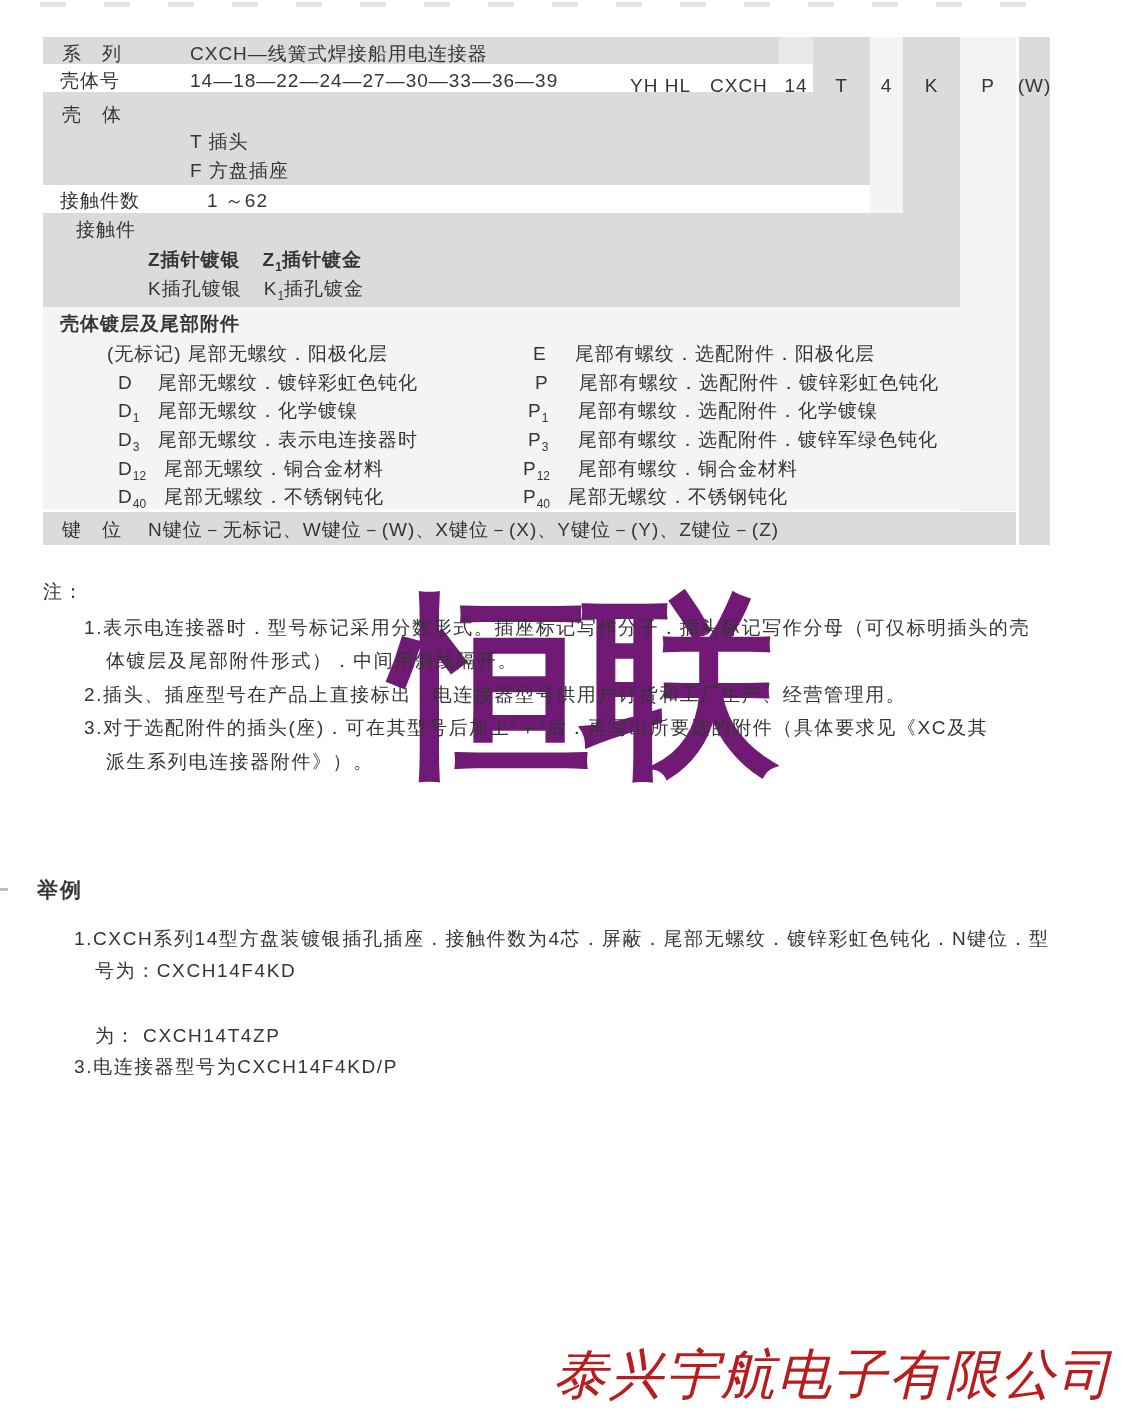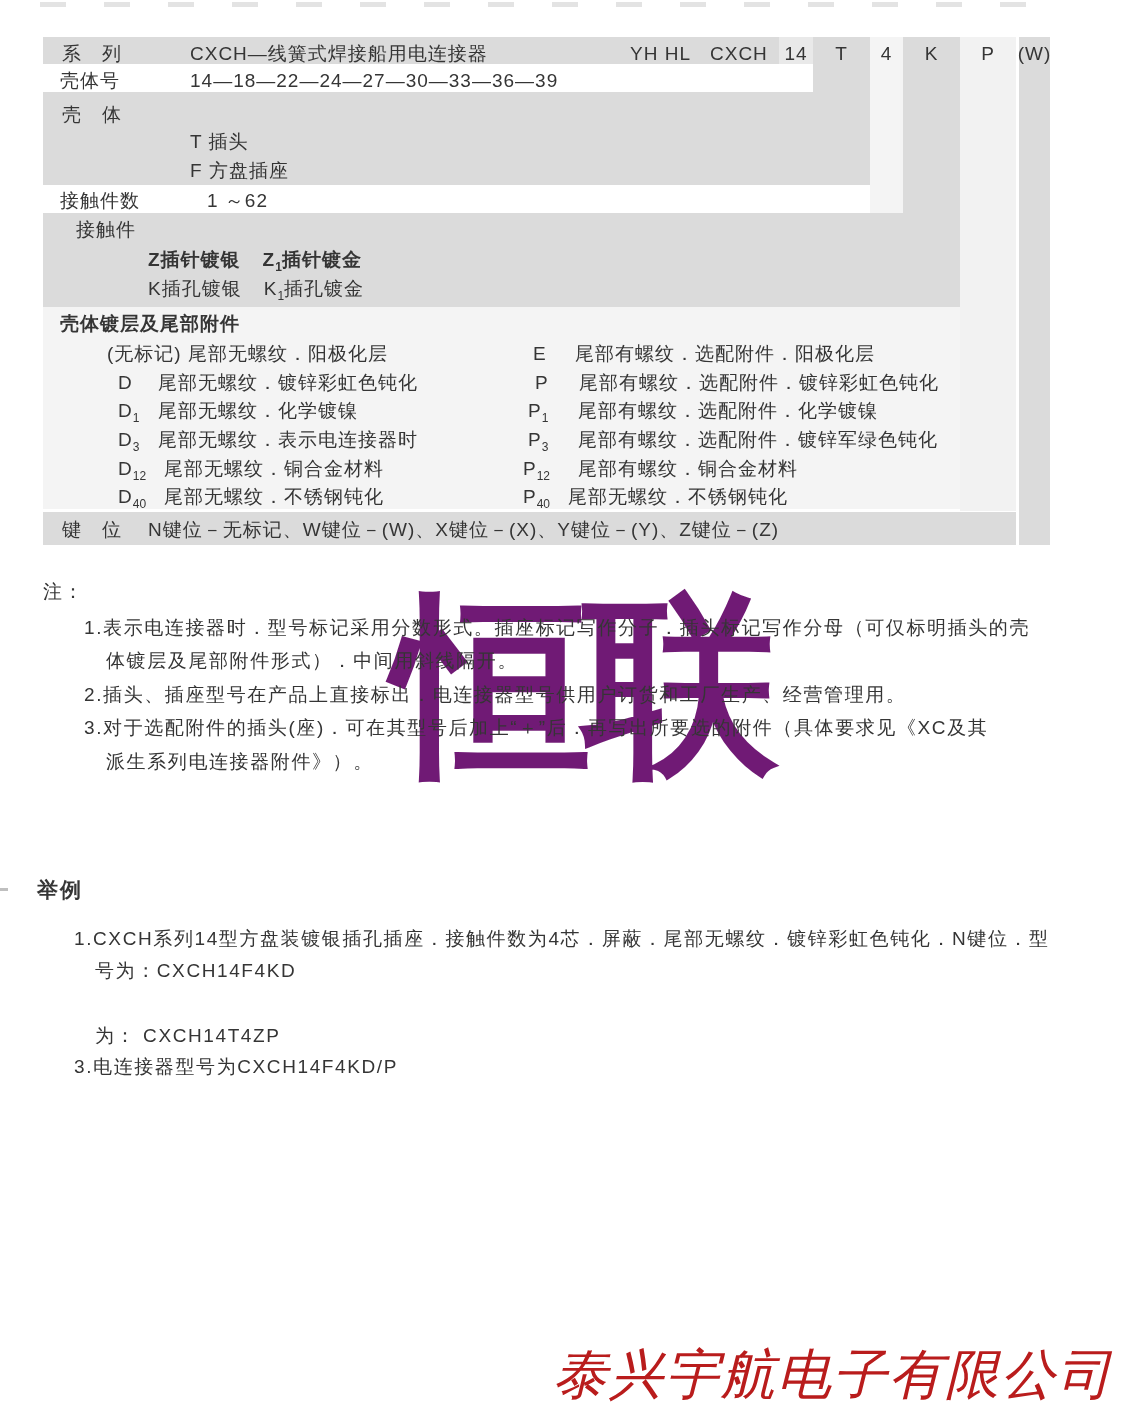--- a/index.html
+++ b/index.html
@@ -1,21 +1,21 @@
 <!DOCTYPE html>
 <html><head>
 <meta charset="utf-8">
 <style>
   html,body{margin:0;padding:0;background:#ffffff;}
   .page{position:relative;width:1121px;height:1424px;background:#ffffff;overflow:hidden;
         font-family:"Liberation Sans","DejaVu Sans",sans-serif;color:#353535;}
   .abs{position:absolute;white-space:nowrap;line-height:1.15;}
   .band{position:absolute;}
   .t{font-size:19px;letter-spacing:1px;}
-  .code-top{font-size:19px;letter-spacing:1px;text-align:center;}
+  .code-top{font-size:19px;letter-spacing:1px;text-align:center;margin-top:32px;}
   .para{font-size:19px;letter-spacing:1.6px;}
   sub{font-size:12px;letter-spacing:0;}
   .coat-code{display:inline-block;}
   .watermark{position:absolute;font-family:Liberation Sans, sans-serif;
              font-weight:bold;color:#701a75;font-size:196px;line-height:1;letter-spacing:-8px;z-index:0;}
   .footer-mark{position:absolute;font-family:"DejaVu Serif","Liberation Serif",serif;
                color:#b91c1c;font-size:54px;letter-spacing:2px;line-height:1;z-index:0;font-style:italic;}
   .txt{z-index:2;}
   .frag{position:absolute;left:40px;top:2px;width:1010px;height:5px;z-index:1;
         background:repeating-linear-gradient(90deg,#e3e3e3 0 26px,transparent 26px 64px);}

